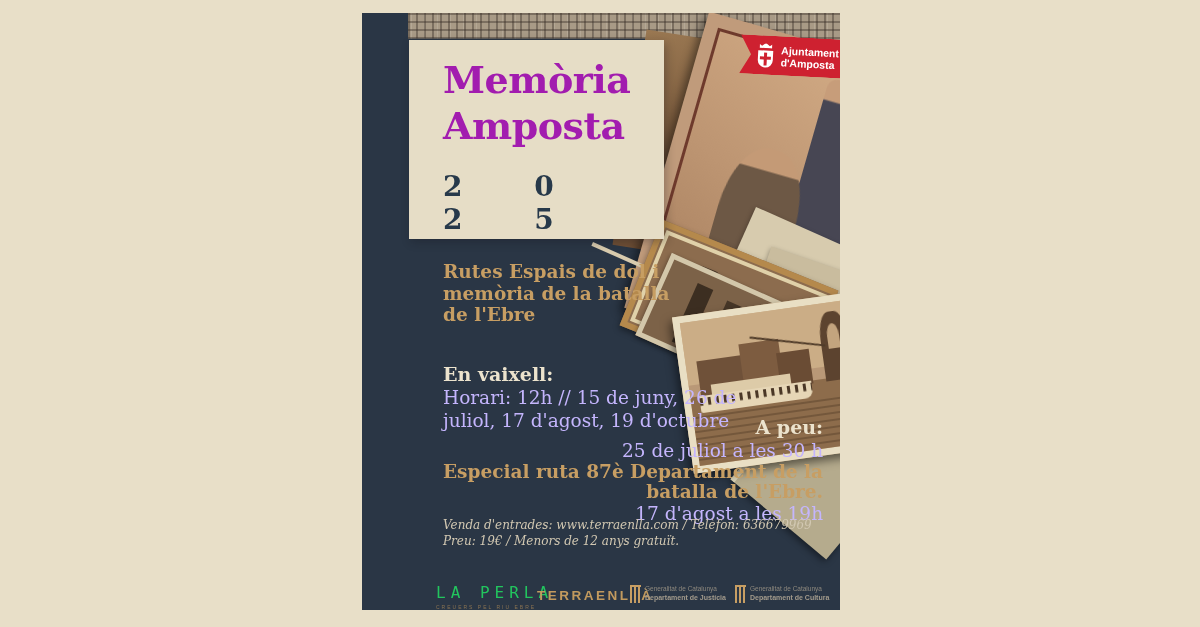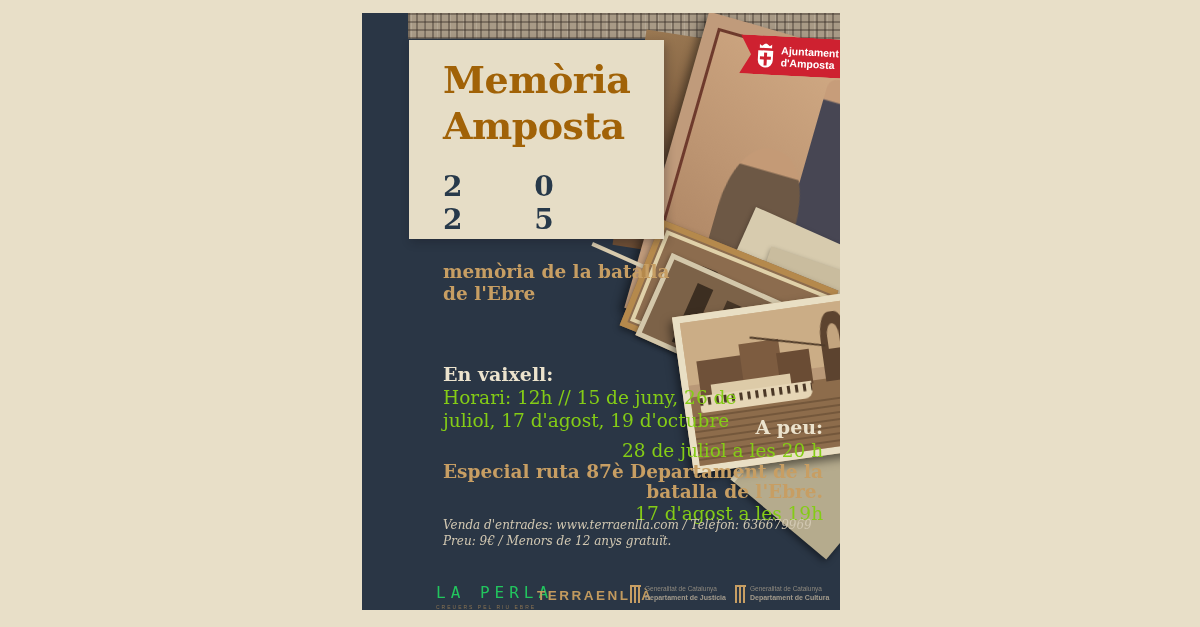--- a/index.html
+++ b/index.html
@@ -61,42 +61,42 @@
         border-radius:0 0 8px 2px;
         background-image:repeating-linear-gradient(90deg,#4a3726 0 3px,transparent 3px 8px);
         background-size:100% 45%;background-repeat:no-repeat;background-position:0 20%;}
   .deck{position:absolute;left:12%;top:45%;width:44%;height:8%;background:#ddcba8;}
   .water{position:absolute;left:0;bottom:0;width:100%;height:34%;
          background-image:repeating-linear-gradient(180deg,rgba(40,25,12,.25) 0 2px,transparent 2px 7px);}
 
   
   .title-box{position:absolute;left:47px;top:27px;width:255px;height:199px;background:#e6ddc6;z-index:3;
              box-shadow:2px 3px 9px rgba(20,20,25,.30);box-sizing:border-box;padding:17px 0 0 34px;}
-  .title-line{font-size:38px;line-height:46px;font-weight:bold;color:#a16207;letter-spacing:-.5px;}
+  .title-line{font-size:38px;line-height:46px;font-weight:bold;color:#a21caf;letter-spacing:-.5px;}
   .title-year{margin-top:21px;font-size:28px;font-weight:bold;color:#27394a;letter-spacing:31px;}
 
   
   .badge{position:absolute;right:-6px;top:24px;width:106px;height:39px;background:#ce2130;z-index:6;
          transform:rotate(3deg);clip-path:polygon(0 0,100% 0,100% 100%,0 100%,11px 50%);
          display:flex;align-items:center;gap:7px;padding-left:17px;box-sizing:border-box;}
   .crest{display:flex;flex-direction:column;align-items:center;width:17px;}
   .crown{width:13px;height:5px;background:#fff;margin-bottom:2px;
          clip-path:polygon(0 100%,0 20%,20% 60%,50% 0,80% 60%,100% 20%,100% 100%);}
   .shield{position:relative;width:15px;height:17px;background:#fff;border-radius:0 0 8px 8px;}
   .sb1{position:absolute;left:6px;top:2px;width:3px;height:13px;background:#ce2130;}
   .sb2{position:absolute;left:2px;top:6px;width:11px;height:3px;background:#ce2130;}
   .badge-text{color:#fff;font-family:"Liberation Sans",sans-serif;font-weight:bold;font-size:10.5px;line-height:12px;}
 
   
   .txt{position:absolute;left:81px;z-index:4;}
   .intro{top:248px;font-weight:bold;font-size:18.5px;line-height:21.5px;color:#c79e63;}
   .sec-vaixell{top:329px;margin-top:20px;}
   .sec-peu{top:402px;text-align:right;}
   .sec-h{font-weight:bold;font-size:19px;line-height:24px;color:#ece3cd;}
-  .sec-l{font-size:18.5px;line-height:23px;color:#84cc16;}
+  .sec-l{font-size:18.5px;line-height:23px;color:#c4b5fd;}
   .hl{font-weight:bold;font-size:18.5px;line-height:20px;color:#c79e63;}
   .notes{top:505px;font-style:italic;font-size:12px;line-height:15.5px;color:#d2c8b2;}
 
   
   .logo{position:absolute;z-index:4;font-family:"Liberation Sans",sans-serif;}
   .laperla{left:74px;top:570px;}
   .lp-name{font-size:16px;letter-spacing:5px;color:#22c55e;font-family:"DejaVu Sans Mono","Liberation Mono",monospace;}
   .lp-tag{margin-top:2px;font-size:5px;letter-spacing:2px;color:#8a7352;}
   .terra{left:175px;top:575px;font-size:13.5px;font-weight:bold;letter-spacing:2.5px;color:#c29a5e;}
   .gencat{display:flex;gap:4px;align-items:flex-start;top:572px;}
@@ -173,41 +173,42 @@
           <div class="sb2"></div>
         </div>
       </div>
       <div class="badge-text">
         <div>Ajuntament</div>
         <div>d'Amposta</div>
       </div>
     </div>
 
     <div class="txt intro">
+      <div>Rutes Espais de dol i</div>
       <div>memòria de la batalla</div>
       <div>de l'Ebre</div>
     </div>
 
     <div class="txt sec-vaixell">
       <div class="sec-h">En vaixell:</div>
       <div class="sec-l">Horari: 12h // 15 de juny, 26 de</div>
       <div class="sec-l">juliol, 17 d'agost, 19 d'octubre</div>
     </div>
 
     <div class="txt sec-peu">
       <div class="sec-h">A peu:</div>
-      <div class="sec-l">28 de juliol a les 20 h</div>
+      <div class="sec-l">25 de juliol a les 30 h</div>
       <div class="hl">Especial ruta 87è Departament de la</div>
       <div class="hl">batalla de l'Ebre.</div>
       <div class="sec-l">17 d'agost a les 19h</div>
     </div>
 
     <div class="txt notes">
       <div>Venda d'entrades: www.terraenlla.com / Telèfon: 636679969</div>
-      <div>Preu: 9€ / Menors de 12 anys gratuït.</div>
+      <div>Preu: 19€ / Menors de 12 anys gratuït.</div>
     </div>
 
     <div class="logo laperla">
       <div class="lp-name">LA PERLA</div>
       <div class="lp-tag">CREUERS PEL RIU EBRE</div>
     </div>
 
     <div class="logo terra">TERRAENLLÀ</div>
 
     <div class="logo gencat gA">

